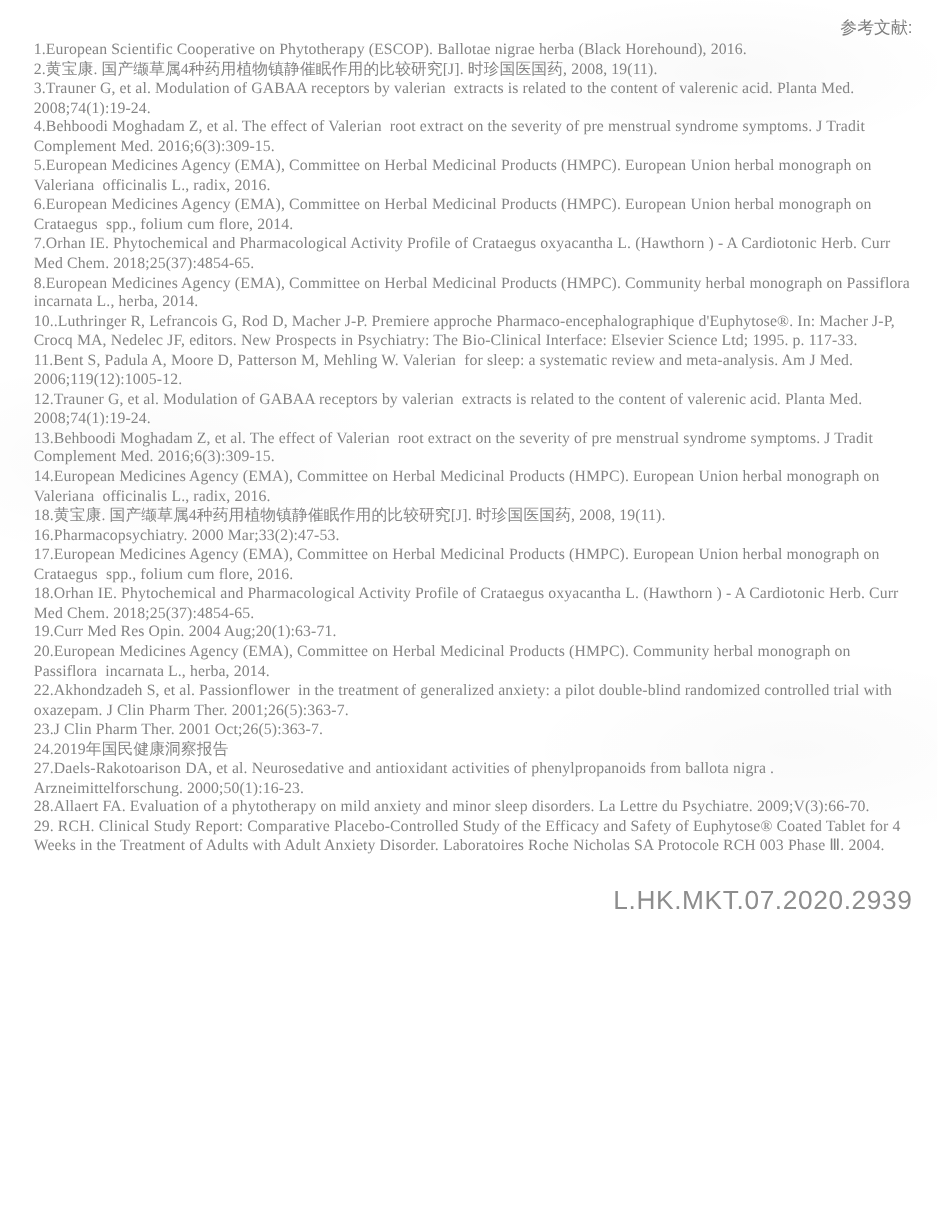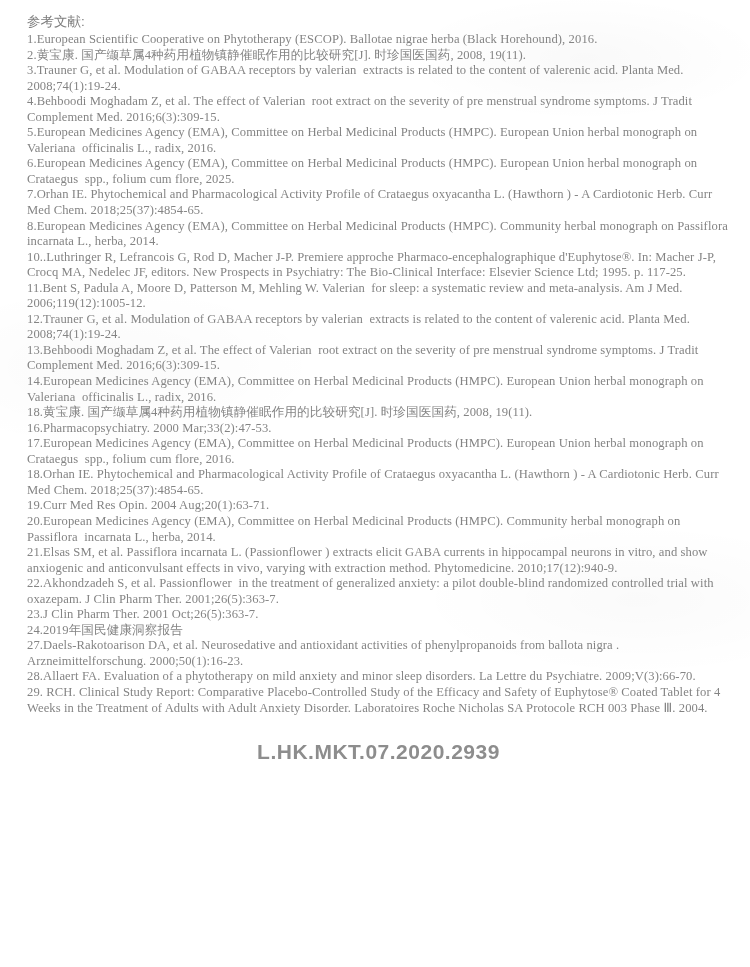--- a/index.html
+++ b/index.html
@@ -20,71 +20,70 @@
       #ffffff;
     font-family: "Liberation Sans", "DejaVu Sans", sans-serif;
     overflow: hidden;
   }
   .doc-title {
     font-size: 13.5px;
     font-weight: 400;
     color: #7e7e7e;
     margin: 0 0 1px 0;
     line-height: 18px;
+    text-align: right;
   }
   .ref-list {
     margin: 0;
     padding: 0;
   }
   .ref-item {
     margin: 0;
     padding: 0;
     font-size: 12.6px;
     line-height: 15.55px;
     color: #848484;
     letter-spacing: 0.1px;
     white-space: pre-wrap;
     font-family: Liberation Serif, serif;
   }
   .footer-code {
     margin-top: 24px;
-    text-align: center;
+    text-align: right;
     font-size: 21px;
     color: #8d8d8d;
     letter-spacing: 0.5px;
-    font-weight: bold;
   }
 </style>
 </head>
 <body>
 
 <div class="page">
   <h1 class="doc-title">参考文献:</h1>
 
   <div class="ref-list">
     <p class="ref-item">1.European Scientific Cooperative on Phytotherapy (ESCOP). Ballotae nigrae herba (Black Horehound), 2016.</p>
     <p class="ref-item">2.黄宝康. 国产缬草属4种药用植物镇静催眠作用的比较研究[J]. 时珍国医国药, 2008, 19(11).</p>
     <p class="ref-item">3.Trauner G, et al. Modulation of GABAA receptors by valerian  extracts is related to the content of valerenic acid. Planta Med. 2008;74(1):19-24.</p>
     <p class="ref-item">4.Behboodi Moghadam Z, et al. The effect of Valerian  root extract on the severity of pre menstrual syndrome symptoms. J Tradit Complement Med. 2016;6(3):309-15.</p>
     <p class="ref-item">5.European Medicines Agency (EMA), Committee on Herbal Medicinal Products (HMPC). European Union herbal monograph on Valeriana  officinalis L., radix, 2016.</p>
-    <p class="ref-item">6.European Medicines Agency (EMA), Committee on Herbal Medicinal Products (HMPC). European Union herbal monograph on Crataegus  spp., folium cum flore, 2025.</p>
+    <p class="ref-item">6.European Medicines Agency (EMA), Committee on Herbal Medicinal Products (HMPC). European Union herbal monograph on Crataegus  spp., folium cum flore, 2014.</p>
     <p class="ref-item">7.Orhan IE. Phytochemical and Pharmacological Activity Profile of Crataegus oxyacantha L. (Hawthorn ) - A Cardiotonic Herb. Curr Med Chem. 2018;25(37):4854-65.</p>
     <p class="ref-item">8.European Medicines Agency (EMA), Committee on Herbal Medicinal Products (HMPC). Community herbal monograph on Passiflora  incarnata L., herba, 2014.</p>
-    <p class="ref-item">10..Luthringer R, Lefrancois G, Rod D, Macher J-P. Premiere approche Pharmaco-encephalographique d'Euphytose®. In: Macher J-P, Crocq MA, Nedelec JF, editors. New Prospects in Psychiatry: The Bio-Clinical Interface: Elsevier Science Ltd; 1995. p. 117-25.</p>
+    <p class="ref-item">10..Luthringer R, Lefrancois G, Rod D, Macher J-P. Premiere approche Pharmaco-encephalographique d'Euphytose®. In: Macher J-P, Crocq MA, Nedelec JF, editors. New Prospects in Psychiatry: The Bio-Clinical Interface: Elsevier Science Ltd; 1995. p. 117-33.</p>
     <p class="ref-item">11.Bent S, Padula A, Moore D, Patterson M, Mehling W. Valerian  for sleep: a systematic review and meta-analysis. Am J Med. 2006;119(12):1005-12.</p>
     <p class="ref-item">12.Trauner G, et al. Modulation of GABAA receptors by valerian  extracts is related to the content of valerenic acid. Planta Med. 2008;74(1):19-24.</p>
     <p class="ref-item">13.Behboodi Moghadam Z, et al. The effect of Valerian  root extract on the severity of pre menstrual syndrome symptoms. J Tradit Complement Med. 2016;6(3):309-15.</p>
     <p class="ref-item">14.European Medicines Agency (EMA), Committee on Herbal Medicinal Products (HMPC). European Union herbal monograph on Valeriana  officinalis L., radix, 2016.</p>
     <p class="ref-item">18.黄宝康. 国产缬草属4种药用植物镇静催眠作用的比较研究[J]. 时珍国医国药, 2008, 19(11).</p>
     <p class="ref-item">16.Pharmacopsychiatry. 2000 Mar;33(2):47-53.</p>
     <p class="ref-item">17.European Medicines Agency (EMA), Committee on Herbal Medicinal Products (HMPC). European Union herbal monograph on Crataegus  spp., folium cum flore, 2016.</p>
     <p class="ref-item">18.Orhan IE. Phytochemical and Pharmacological Activity Profile of Crataegus oxyacantha L. (Hawthorn ) - A Cardiotonic Herb. Curr Med Chem. 2018;25(37):4854-65.</p>
     <p class="ref-item">19.Curr Med Res Opin. 2004 Aug;20(1):63-71.</p>
     <p class="ref-item">20.European Medicines Agency (EMA), Committee on Herbal Medicinal Products (HMPC). Community herbal monograph on Passiflora  incarnata L., herba, 2014.</p>
-    <p class="ref-item">21.Elsas SM, et al. Passiflora incarnata L. (Passionflower ) extracts elicit GABA currents in hippocampal neurons in vitro, and show anxiogenic and anticonvulsant effects in vivo, varying with extraction method. Phytomedicine. 2010;17(12):940-9.</p>
     <p class="ref-item">22.Akhondzadeh S, et al. Passionflower  in the treatment of generalized anxiety: a pilot double-blind randomized controlled trial with oxazepam. J Clin Pharm Ther. 2001;26(5):363-7.</p>
     <p class="ref-item">23.J Clin Pharm Ther. 2001 Oct;26(5):363-7.</p>
     <p class="ref-item">24.2019年国民健康洞察报告</p>
     <p class="ref-item">27.Daels-Rakotoarison DA, et al. Neurosedative and antioxidant activities of phenylpropanoids from ballota nigra . Arzneimittelforschung. 2000;50(1):16-23.</p>
     <p class="ref-item">28.Allaert FA. Evaluation of a phytotherapy on mild anxiety and minor sleep disorders. La Lettre du Psychiatre. 2009;V(3):66-70.</p>
     <p class="ref-item">29. RCH. Clinical Study Report: Comparative Placebo-Controlled Study of the Efficacy and Safety of Euphytose® Coated Tablet for 4 Weeks in the Treatment of Adults with Adult Anxiety Disorder. Laboratoires Roche Nicholas SA Protocole RCH 003 Phase Ⅲ. 2004.</p>
   </div>
 
   <div class="footer-code">L.HK.MKT.07.2020.2939</div>
 </div>

